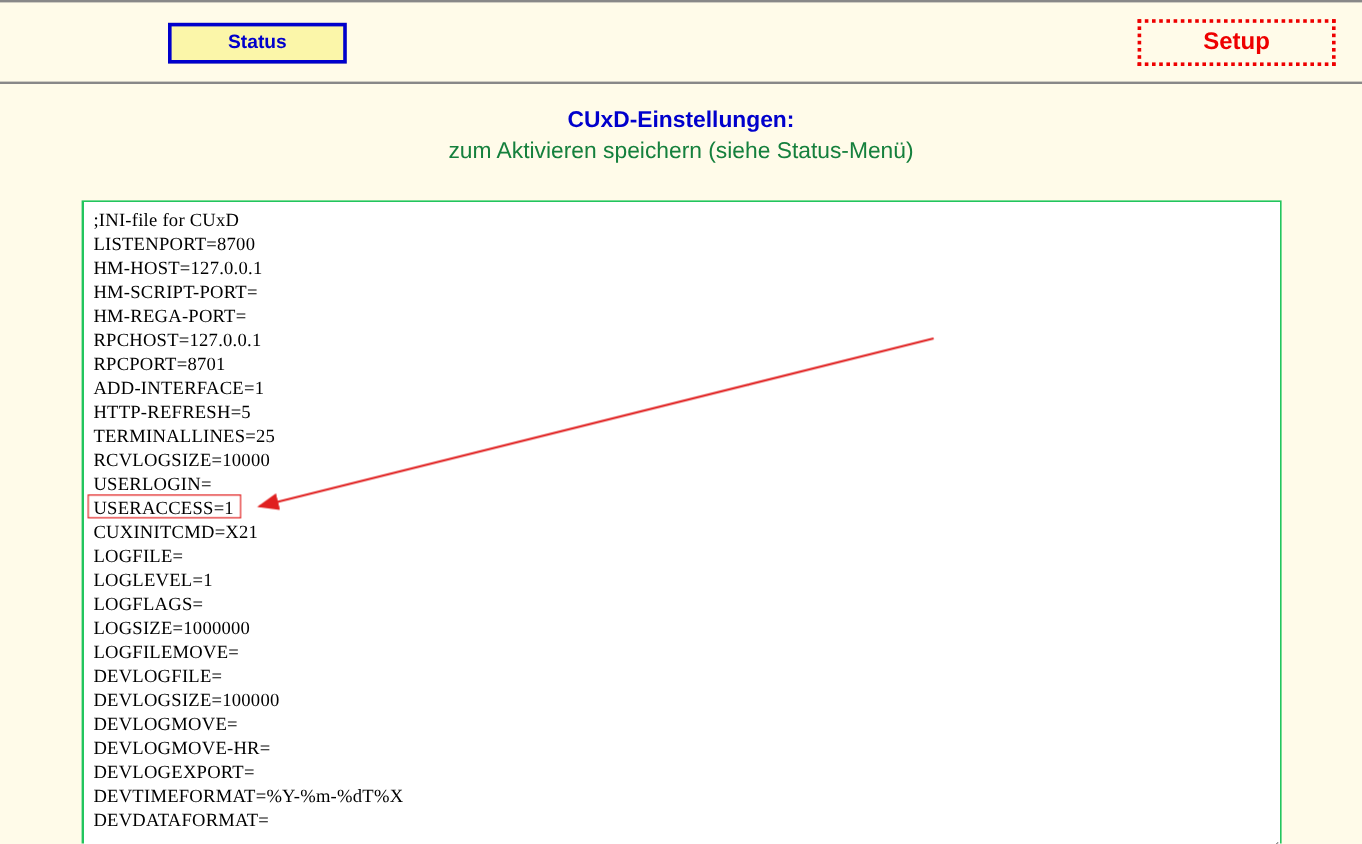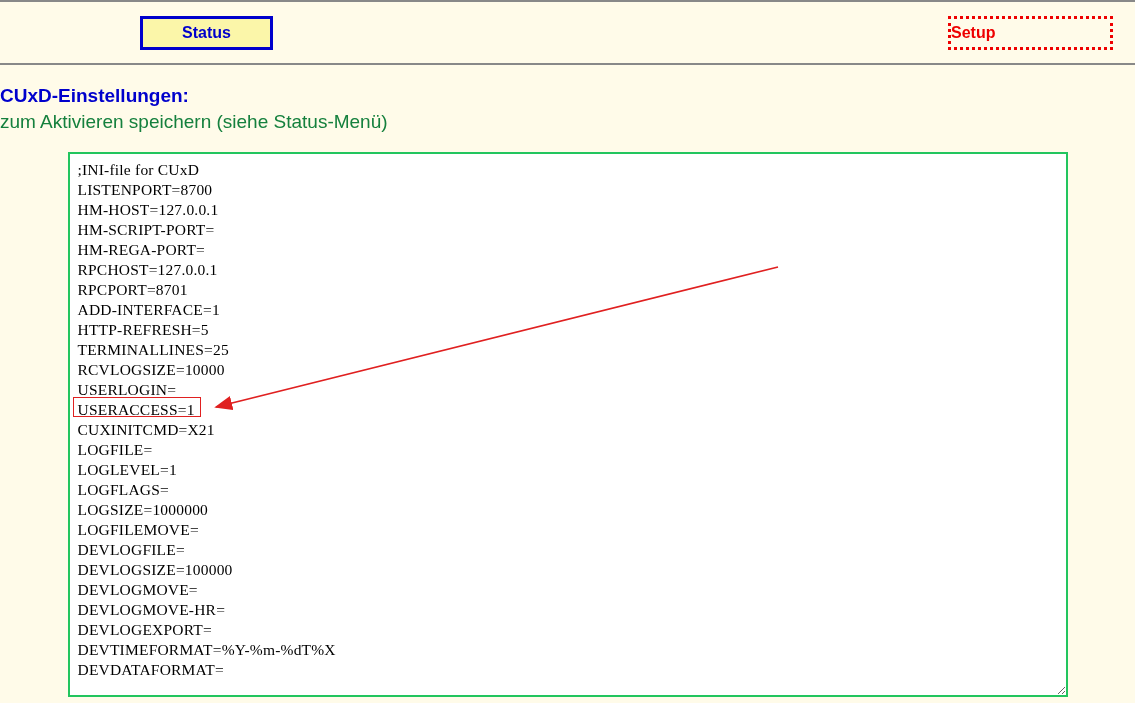--- a/index.html
+++ b/index.html
@@ -25,38 +25,38 @@
     .nav-spacer-mid2 { flex: 1; }
     .nav-button {
       background: #FBF6A9;
       border: 3px solid #0000CC;
       color: #0000CC;
       font-weight: bold;
       font-size: 16px;
       padding: 5px 0;
       text-align: center;
       cursor: pointer;
-      width: 133px;
+      width: 149px;
     }
     .nav-button-setup {
       border: 3px dotted #EE0000;
       color: #EE0000;
       background: transparent;
       font-weight: bold;
-      font-size: 16px;
+      font-size: 20px;
       padding: 5px 0;
-      text-align: left;
+      text-align: center;
       cursor: pointer;
       width: 165px;
       margin-right: 22px;
     }
     .heading-block {
-      text-align: left;
+      text-align: center;
       margin-top: 18px;
-      margin-bottom: 18px;
+      margin-bottom: 28px;
     }
     .heading-title {
       color: #0000CC;
       font-weight: bold;
       font-size: 19px;
       line-height: 1.35;
     }
     .heading-sub {
       color: #15803d;
       font-size: 19px;

